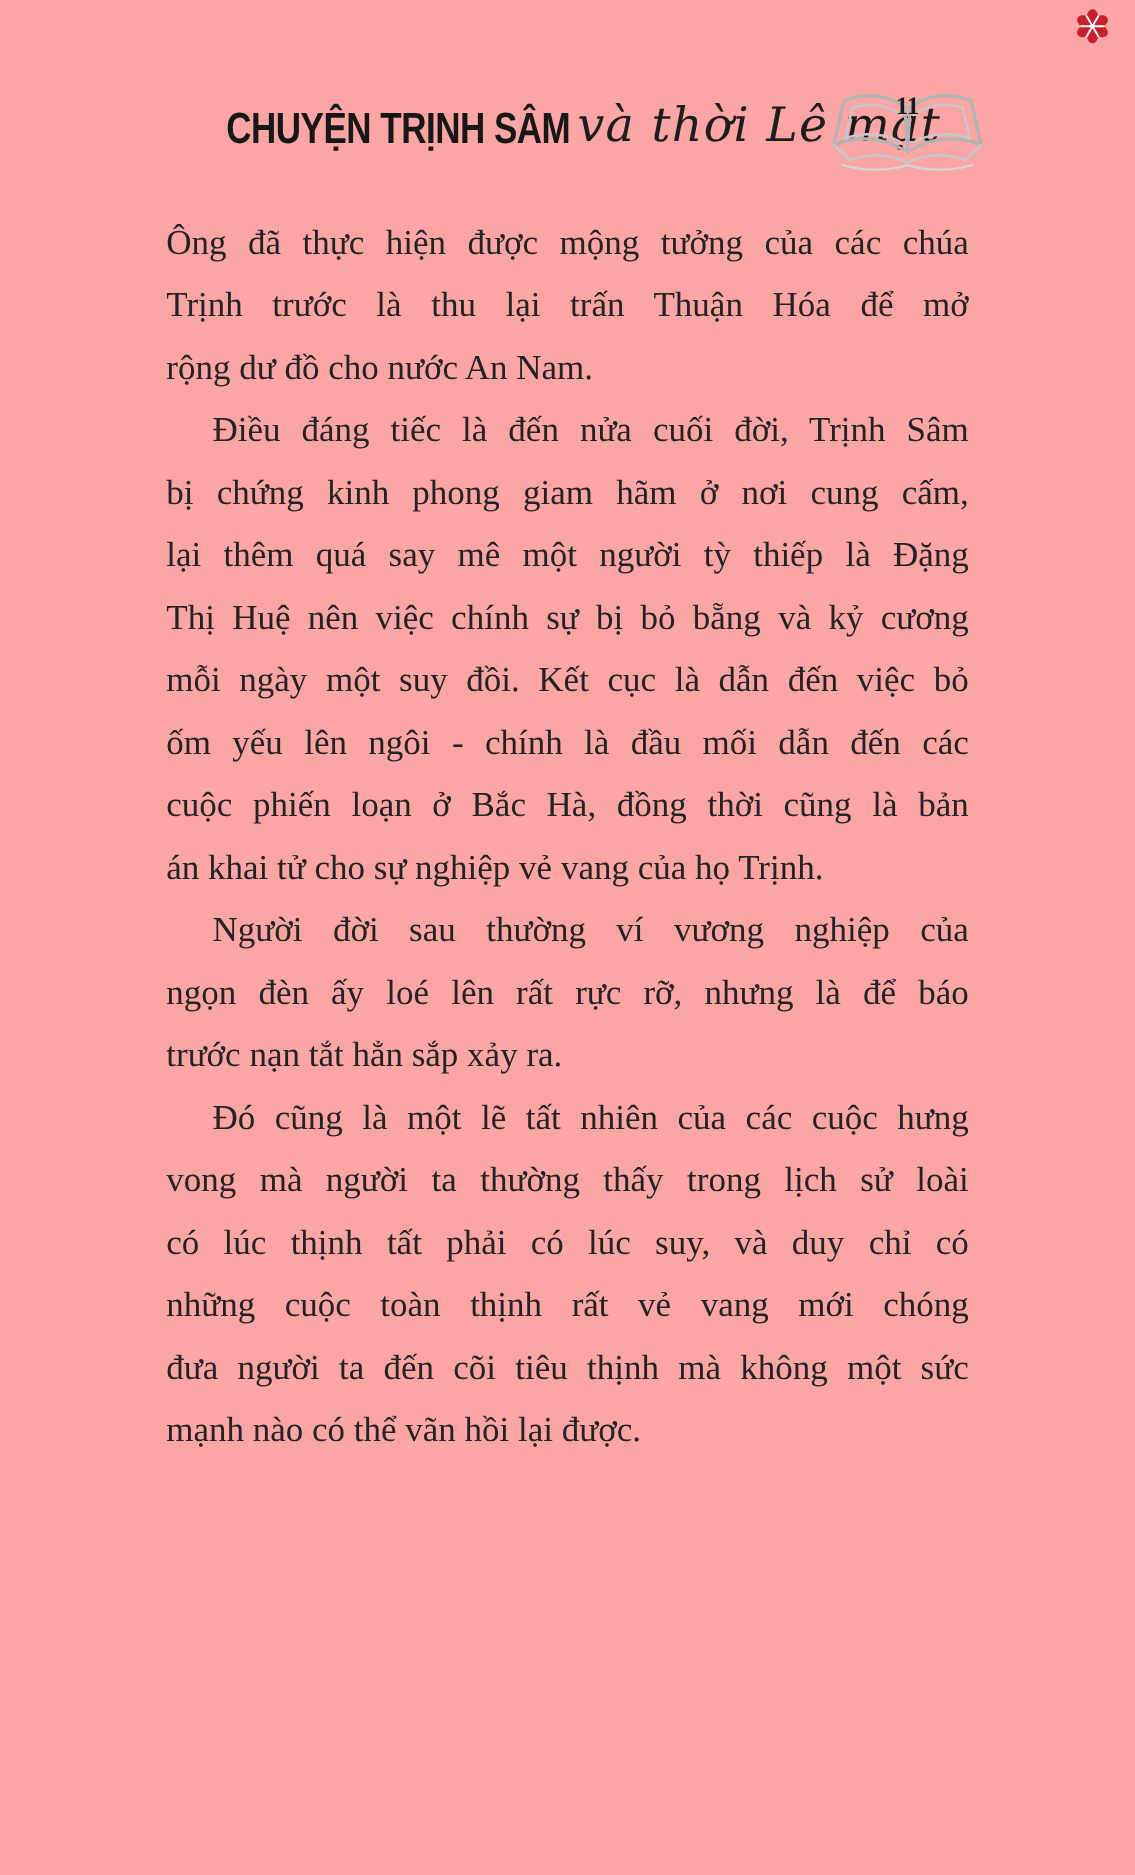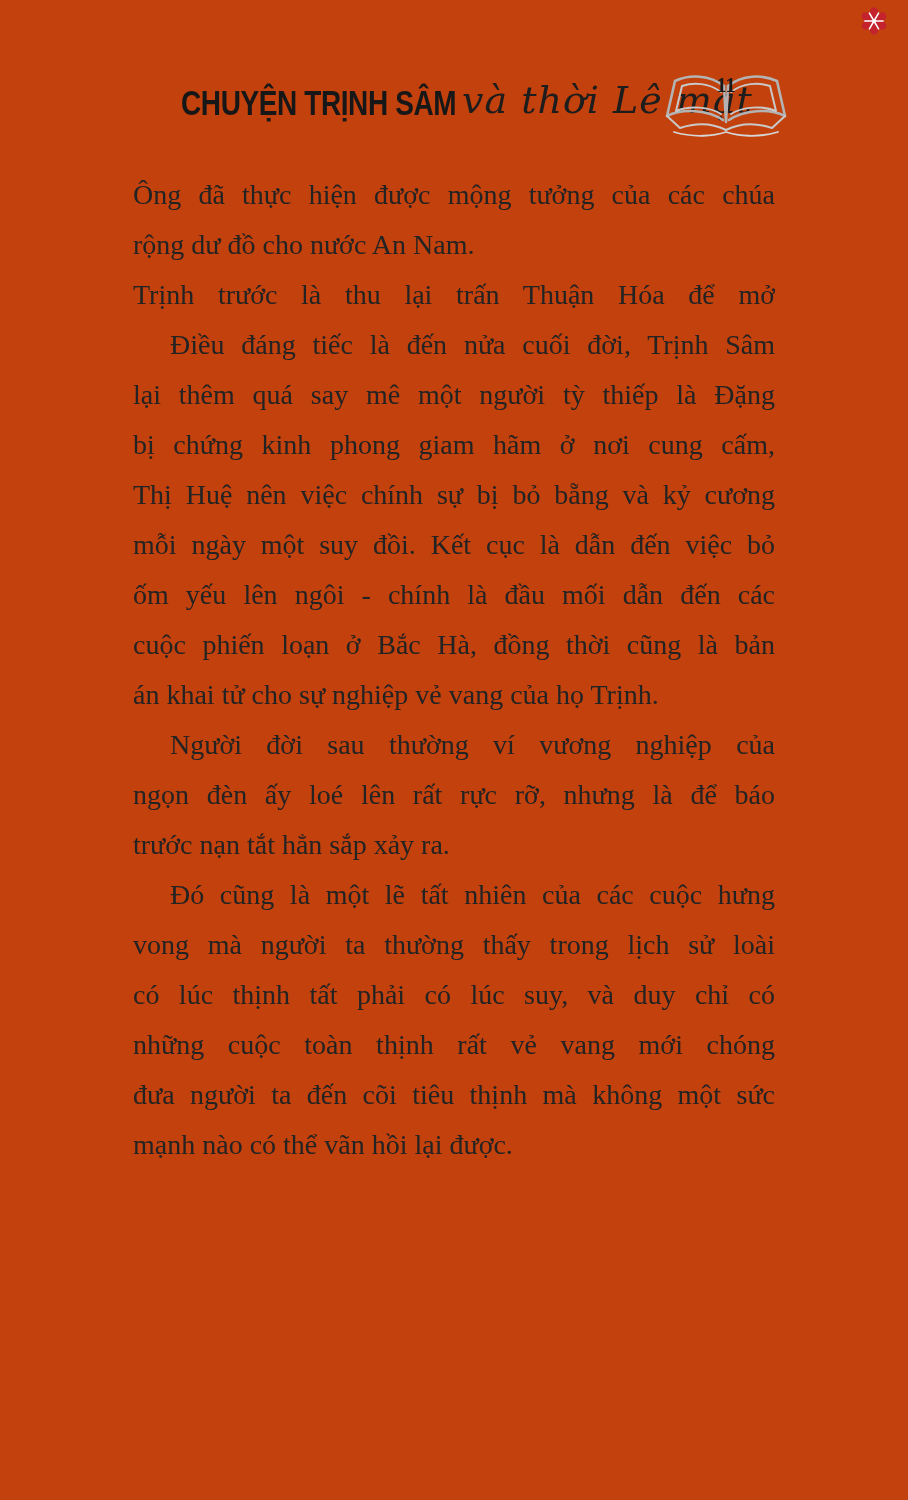--- a/index.html
+++ b/index.html
@@ -4,21 +4,21 @@
 <style>
   html, body {
     margin: 0;
     padding: 0;
     background: #ffffff;
   }
   .page {
     position: relative;
     width: 908px;
     height: 1500px;
-    background: #c2410c;
+    background: #fca5a5;
     overflow: hidden;
     font-family: "Liberation Serif", "DejaVu Serif", serif;
   }
 
   
   .flower {
     position: absolute;
     left: 860px;
     top: 7px;
     width: 28px;
@@ -148,25 +148,25 @@
       </g>
       <g fill="none" stroke="#d6d6d6" stroke-width="1.8" stroke-linecap="round">
         <path d="M10,62 C30,68 50,66 62,62 C74,66 94,68 114,62"></path>
       </g>
     </svg>
     <div class="page-num">11</div>
   </div>
 
   <div class="body-text" id="body-text">
       <div class="line">Ông đã thực hiện được mộng tưởng của các chúa</div>
+      <div class="line">Trịnh trước là thu lại trấn Thuận Hóa để mở</div>
       <div class="line end">rộng dư đồ cho nước An Nam.</div>
-      <div class="line">Trịnh trước là thu lại trấn Thuận Hóa để mở</div>
       <div class="line indent">Điều đáng tiếc là đến nửa cuối đời, Trịnh Sâm</div>
+      <div class="line">bị chứng kinh phong giam hãm ở nơi cung cấm,</div>
       <div class="line">lại thêm quá say mê một người tỳ thiếp là Đặng</div>
-      <div class="line">bị chứng kinh phong giam hãm ở nơi cung cấm,</div>
       <div class="line">Thị Huệ nên việc chính sự bị bỏ bẵng và kỷ cương</div>
       <div class="line">mỗi ngày một suy đồi. Kết cục là dẫn đến việc bỏ</div>
       <div class="line">ốm yếu lên ngôi - chính là đầu mối dẫn đến các</div>
       <div class="line">cuộc phiến loạn ở Bắc Hà, đồng thời cũng là bản</div>
       <div class="line end">án khai tử cho sự nghiệp vẻ vang của họ Trịnh.</div>
       <div class="line indent">Người đời sau thường ví vương nghiệp của</div>
       <div class="line">ngọn đèn ấy loé lên rất rực rỡ, nhưng là để báo</div>
       <div class="line end">trước nạn tắt hẳn sắp xảy ra.</div>
       <div class="line indent">Đó cũng là một lẽ tất nhiên của các cuộc hưng</div>
       <div class="line">vong mà người ta thường thấy trong lịch sử loài</div>

